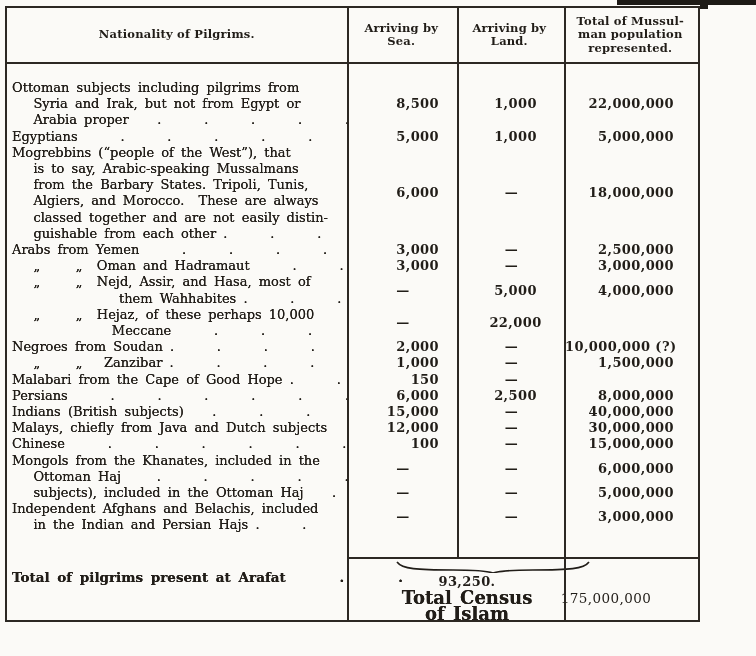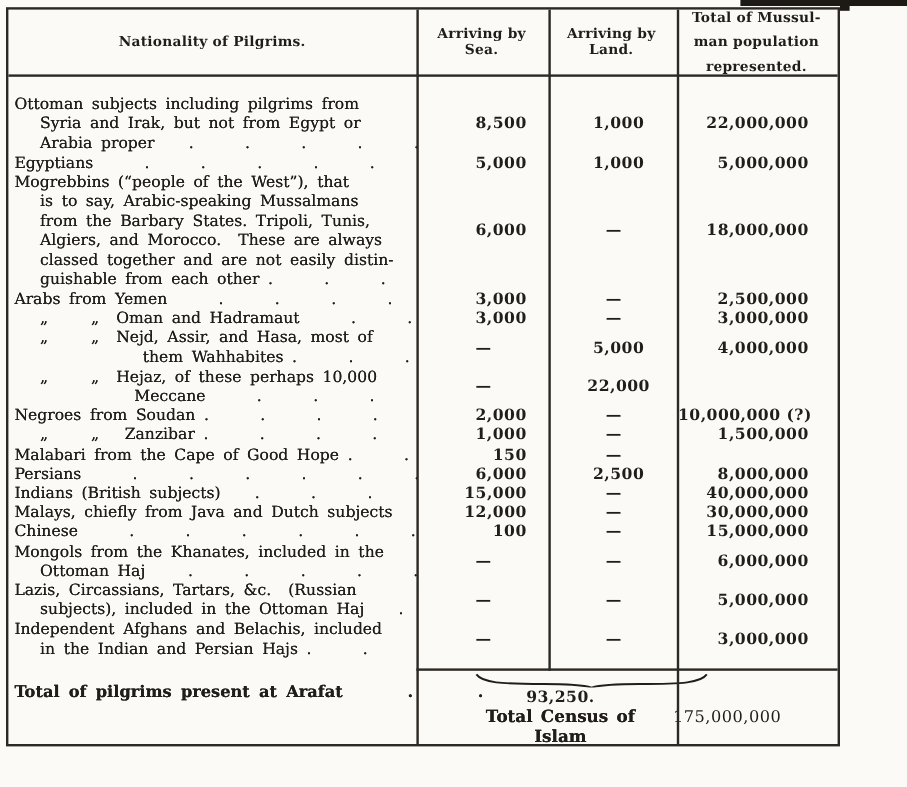--- a/index.html
+++ b/index.html
@@ -26,21 +26,21 @@
   .hline{position:absolute;height:2px;background:#2c2823;}
   .hl-header{left:0;top:54px;width:691px;}
   .hl-footer{left:340px;top:549px;width:351px;}
 
   .header{position:absolute;left:0;top:0;width:691px;height:54px;display:flex;}
   .h-cell{
     box-sizing:border-box;display:flex;flex-direction:column;justify-content:center;
     align-items:center;text-align:center;
     font-weight:bold;font-size:11.5px;line-height:13.5px;letter-spacing:0.2px;
   }
-  .c1{width:341px;} .c2{width:110px;} .c3{width:107px;} .c4{width:136px;justify-content:space-between;}
+  .c1{width:341px;} .c2{width:110px;} .c3{width:107px;} .c4{width:136px;}
 
   .body{position:absolute;left:0;top:56px;width:691px;height:493px;
         padding-top:16px;box-sizing:border-box;overflow:hidden;}
   .row{display:flex;align-items:center;}
   .cell{box-sizing:border-box;}
   .cell-label{
     width:341px;padding-left:5px;overflow:hidden;
     font-size:13px;line-height:16.2px;word-spacing:3px;
     text-shadow:0 0 0.4px currentColor;
   }
@@ -52,21 +52,21 @@
   .cell.dash{text-align:center;padding-left:0;padding-right:0;}
 
   .footer{position:absolute;left:0;top:551px;width:691px;height:61px;display:flex;}
   .f-cell{box-sizing:border-box;}
   .f1{width:341px;padding-left:5px;}
   .arafat{margin-top:10px;font-weight:bold;font-size:13.5px;line-height:16.2px;
           word-spacing:3px;white-space:pre;text-shadow:0 0 0.4px currentColor;}
   .fmid{width:191px;text-align:center;position:relative;padding-left:47px;}
   .brace{display:block;margin:1px auto 0 auto;}
   .pilgrims-total{font-weight:bold;font-size:13px;line-height:15px;margin-top:1px;letter-spacing:0.4px;}
-  .census-label{font-weight:bold;font-size:14px;line-height:16px;margin-top:1px;word-spacing:2px;
+  .census-label{font-weight:bold;font-size:18px;line-height:16px;margin-top:1px;word-spacing:2px;
                 text-shadow:0 0 0.4px currentColor;}
   .f4{width:134px;text-align:center;}
   .census-value{margin-top:31px;font-weight:normal;font-size:13.5px;letter-spacing:0.4px;line-height:16px;}
 </style>
 </head>
 <body>
 
 <div class="page">
 
   <div class="artifact"></div>
@@ -216,21 +216,20 @@
     <div class="cell cell-label">
             <div class="lline">Mongols from the Khanates, included in the</div>
             <div class="lline">   Ottoman Haj     .      .      .      .      .</div>
           </div>
     <div class="cell cell-sea num dash">—</div>
     <div class="cell cell-land num dash">—</div>
     <div class="cell cell-total num">6,000,000</div>
   </div>
         <div class="row">
     <div class="cell cell-label">
-            <div class="lline">Lazis, Circassians, Tartars, &amp;c.  (Russian</div>
             <div class="lline">   subjects), included in the Ottoman Haj    .</div>
           </div>
     <div class="cell cell-sea num dash">—</div>
     <div class="cell cell-land num dash">—</div>
     <div class="cell cell-total num">5,000,000</div>
   </div>
         <div class="row">
     <div class="cell cell-label">
             <div class="lline">Independent Afghans and Belachis, included</div>
             <div class="lline">   in the Indian and Persian Hajs .      .      .</div>

